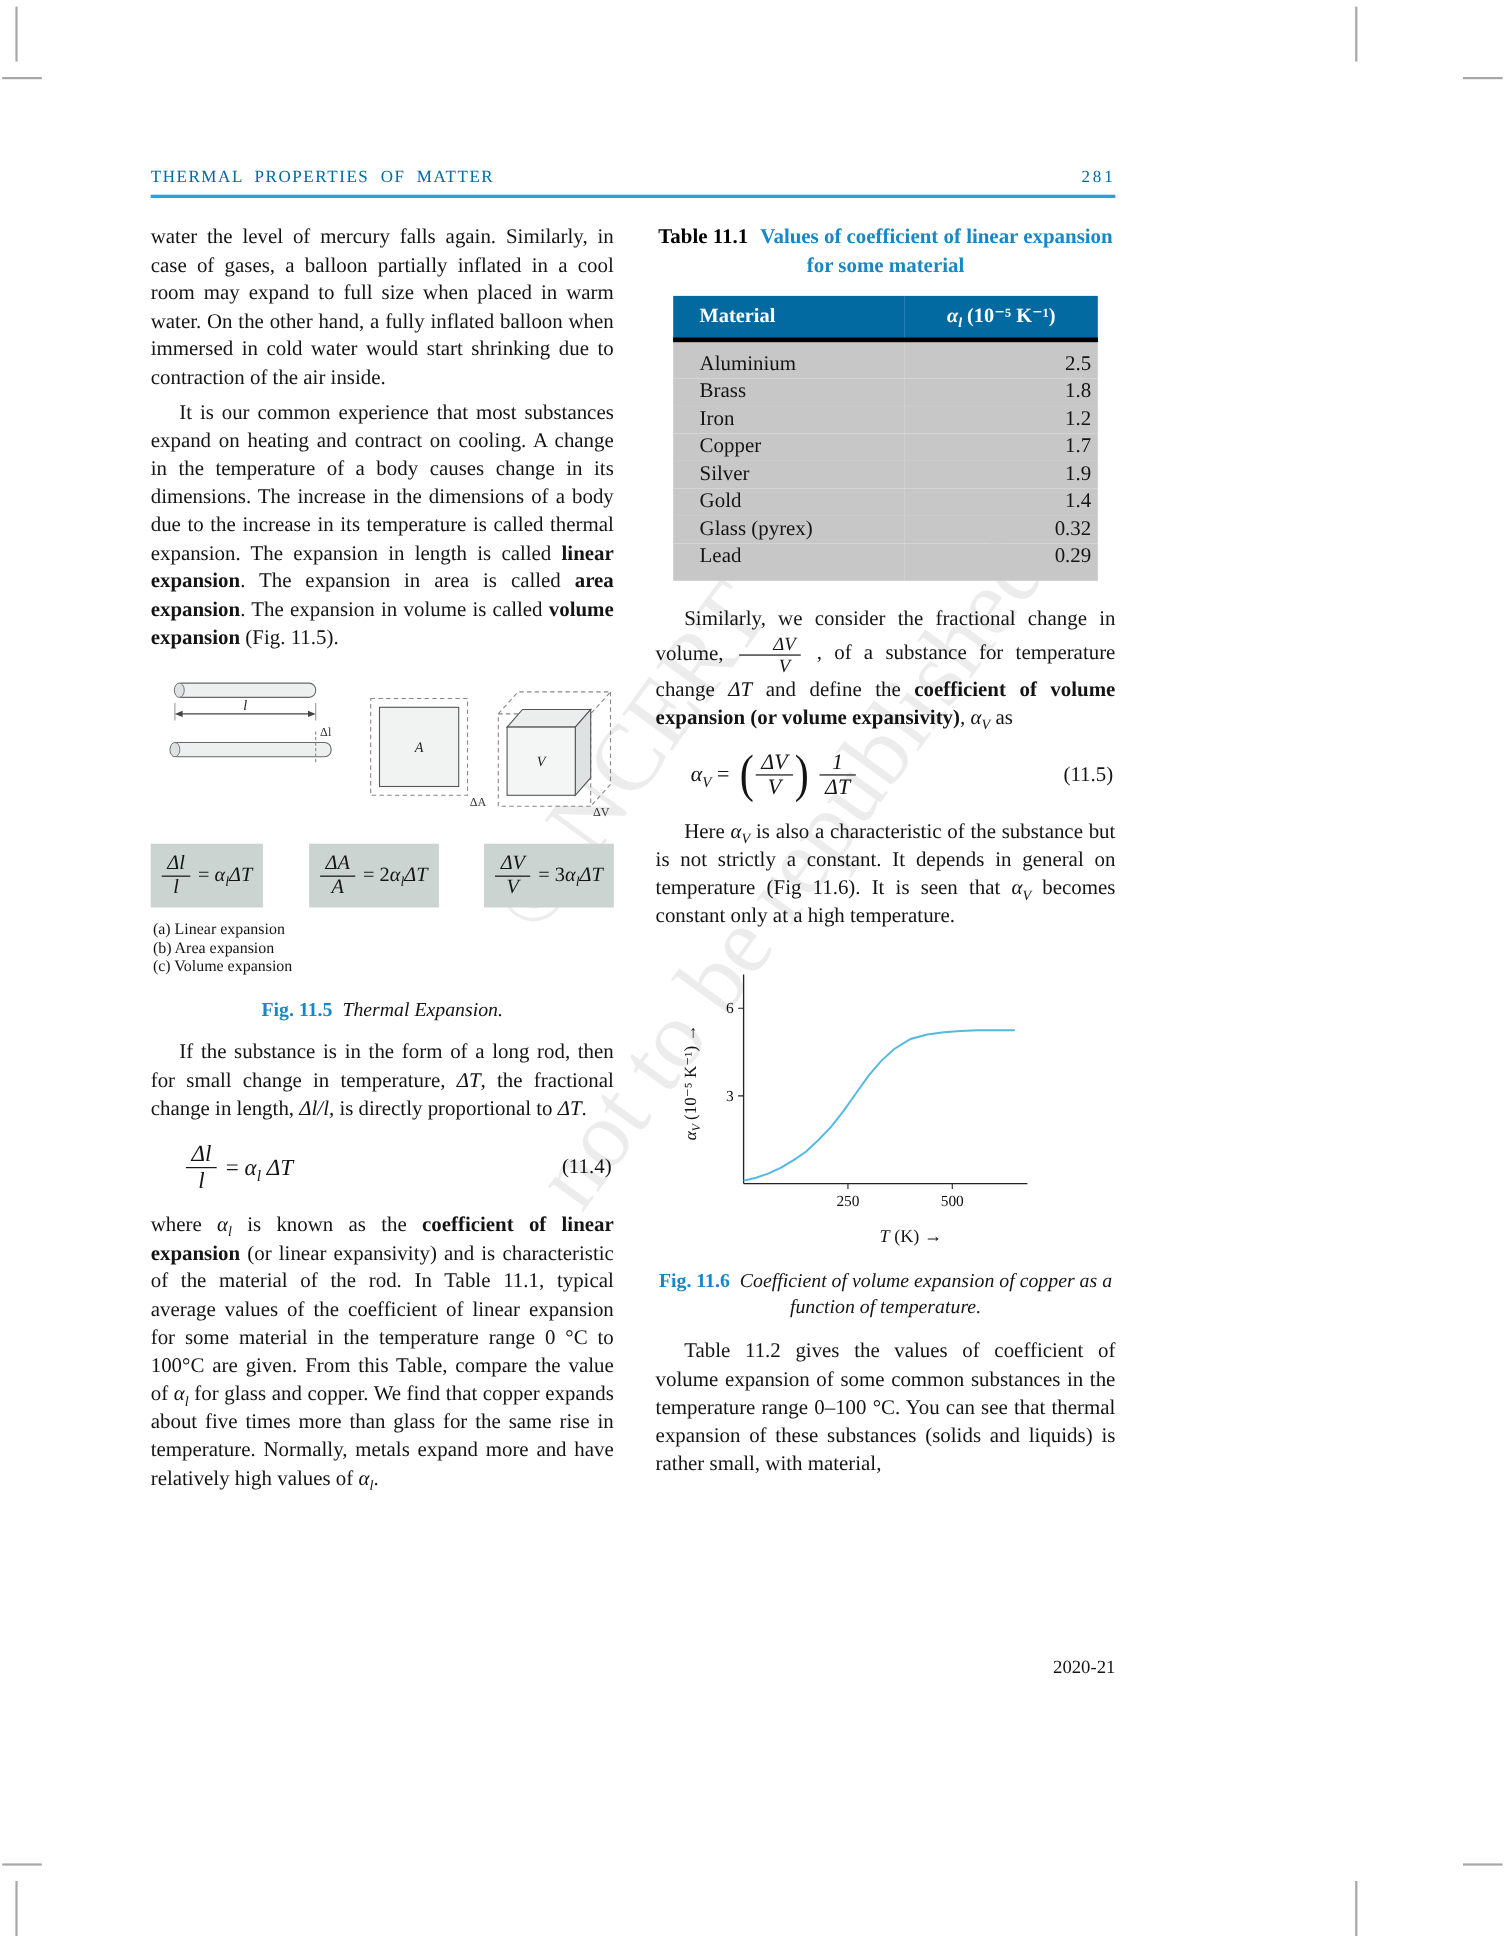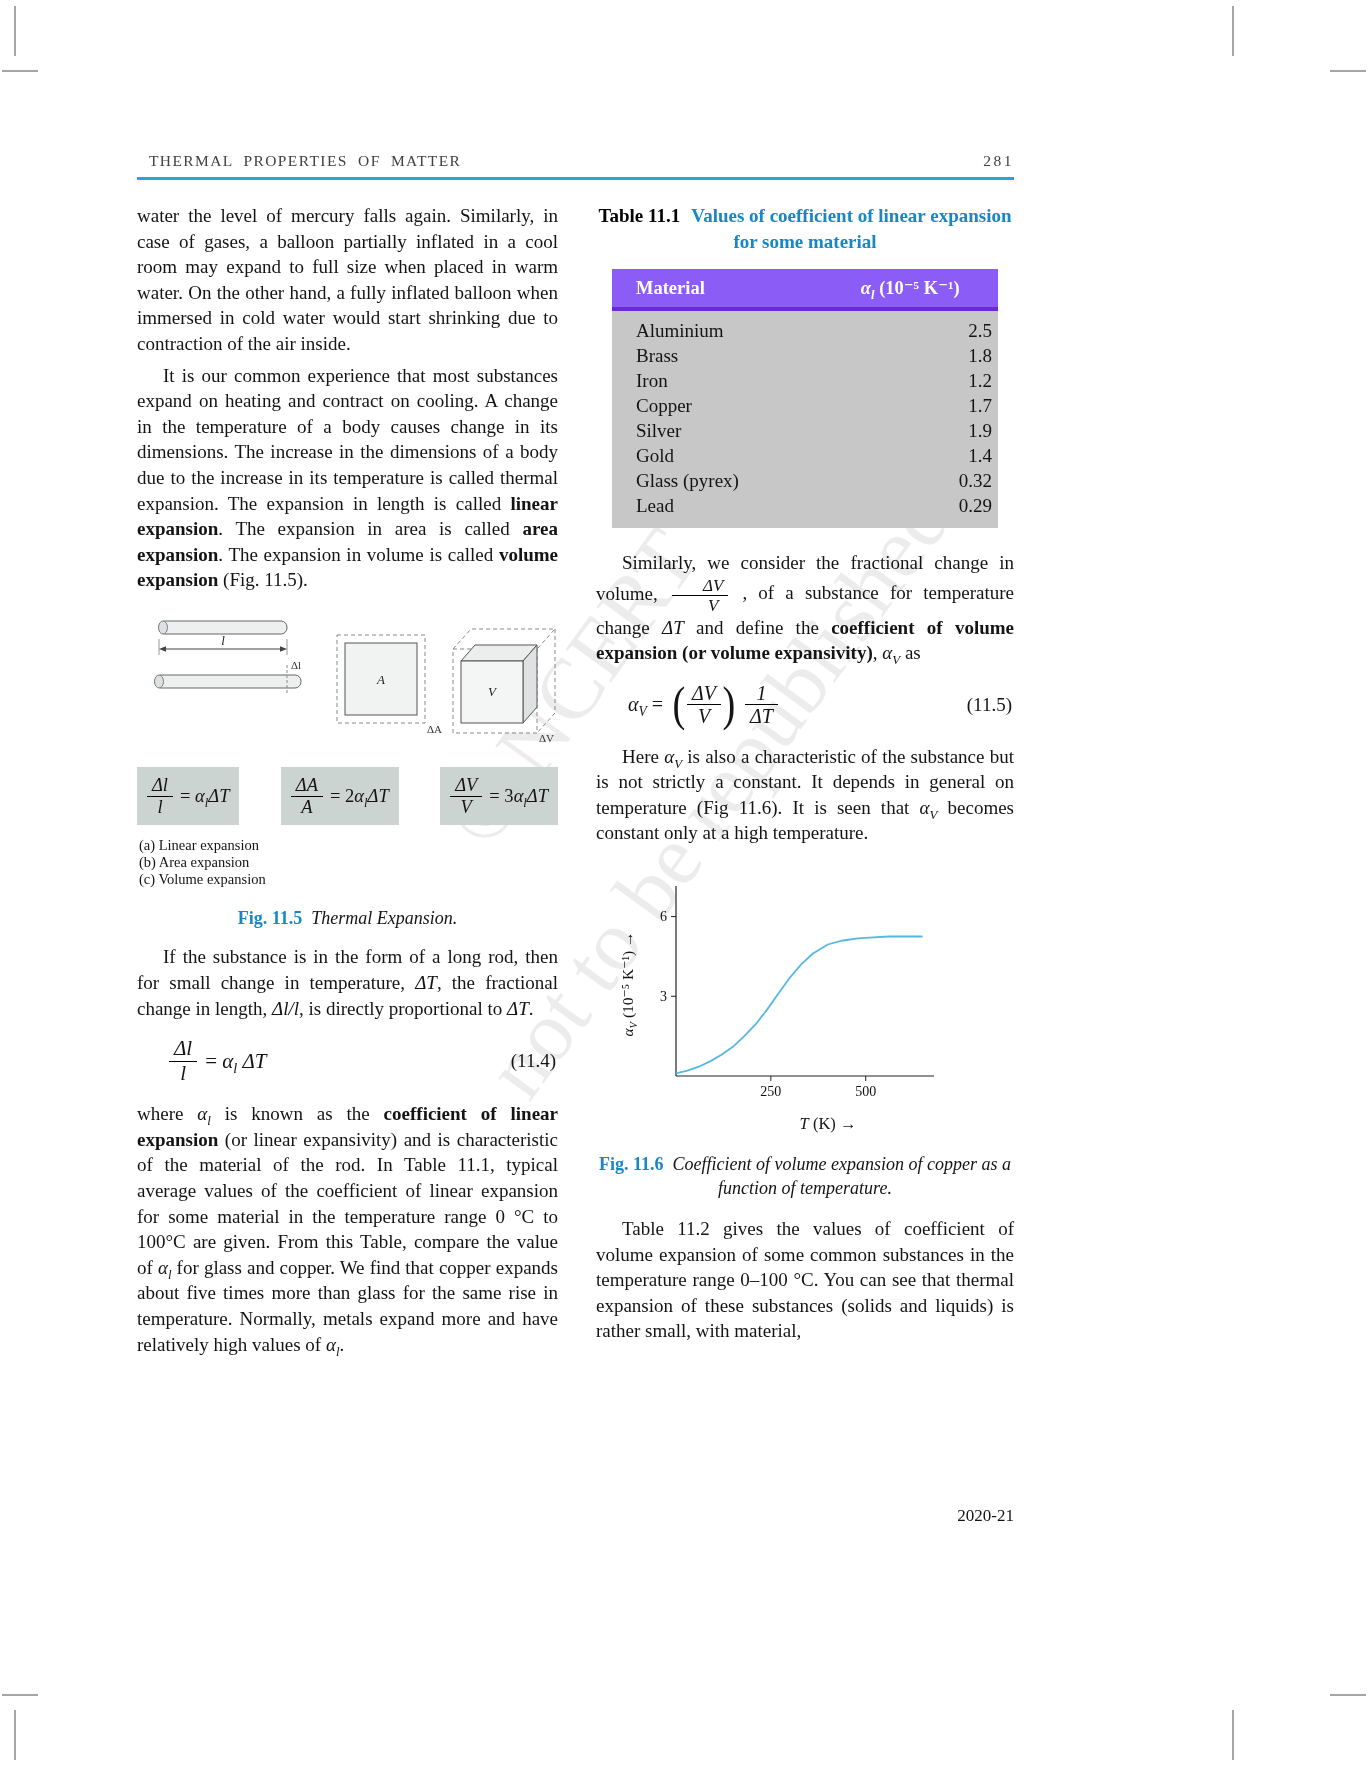--- a/index.html
+++ b/index.html
@@ -19,21 +19,21 @@
     position:absolute; left:120px; top:560px; width:1050px;
     transform:rotate(-54deg); transform-origin:center;
     color:#7d7d7d; opacity:0.14; font-size:86px; line-height:2.1;
     text-align:center; white-space:nowrap; pointer-events:none; z-index:0;
   }
 
   .content { position:absolute; left:137px; top:152px; width:877px; z-index:1; }
 
   .running-head {
     display:flex; justify-content:space-between; align-items:baseline;
-    font-size:15.5px; letter-spacing:1.4px; word-spacing:5px; color:#404040;margin-left:12px;
+    font-size:15.5px; letter-spacing:1.4px; word-spacing:5px; color:#0369a1;
   }
   .pagenum { letter-spacing:2.5px; }
   .rule { height:3px; background:#28a4d9; margin-top:7px; }
 
   .columns { display:flex; gap:38px; margin-top:23px; }
   .col-l { width:421px; }
   .col-r { width:422px; }
 
   p.para { font-size:19px; line-height:25.6px; text-align:justify; }
   .indent { text-indent:26px; }
@@ -68,22 +68,22 @@
   .bigparen { font-size:48px; font-weight:300; line-height:0.85;
               vertical-align:middle; transform:scaleX(.8); display:inline-block; }
 
   
   .table-title { text-align:center; font-size:19px; font-weight:bold;
                  line-height:26px; margin-bottom:4px; }
   .tt-label { color:#000; margin-right:11px; }
   .tt-text { color:#1787c5; }
   table.t11 { width:386px; margin:14px auto 22px; border-collapse:collapse;
               font-size:19px; }
-  .t11 th { background:#8b5cf6; color:#fff; font-weight:bold; padding:8px 6px;
-            font-size:18.5px; border-bottom:4px solid #6d28d9; }
+  .t11 th { background:#0369a1; color:#fff; font-weight:bold; padding:8px 6px;
+            font-size:18.5px; border-bottom:4px solid #000000; }
   .t11 th.mat { text-align:left; padding-left:24px; }
   .t11 td { background:#c7c7c7; padding:1.5px 6px;margin-left:12px; }
   .t11 td.mat { padding-left:24px; }
   .t11 td.val { text-align:right; }
   .t11 tbody tr:first-child td { padding-top:9px; }
   .t11 tbody tr:last-child td { padding-bottom:11px; }
 
   
   .fig116 { margin:30px 0 12px; }
   .plotrow { display:flex; align-items:flex-start; padding-left:18px; }

